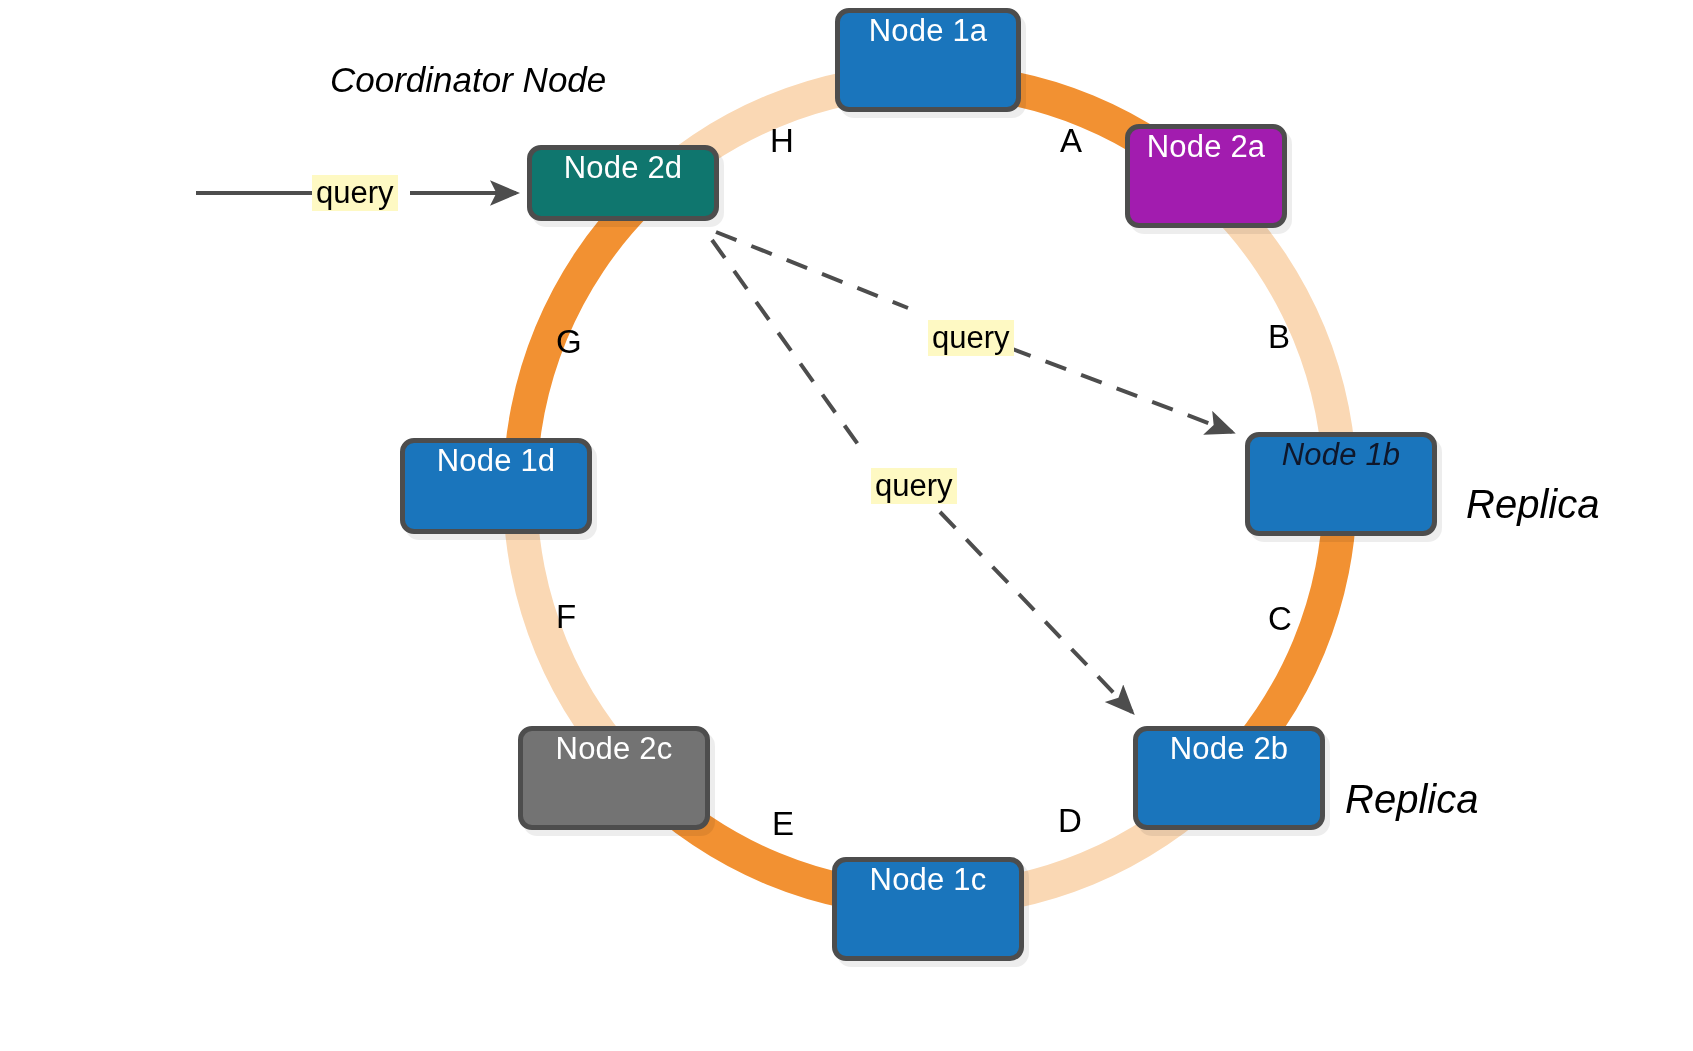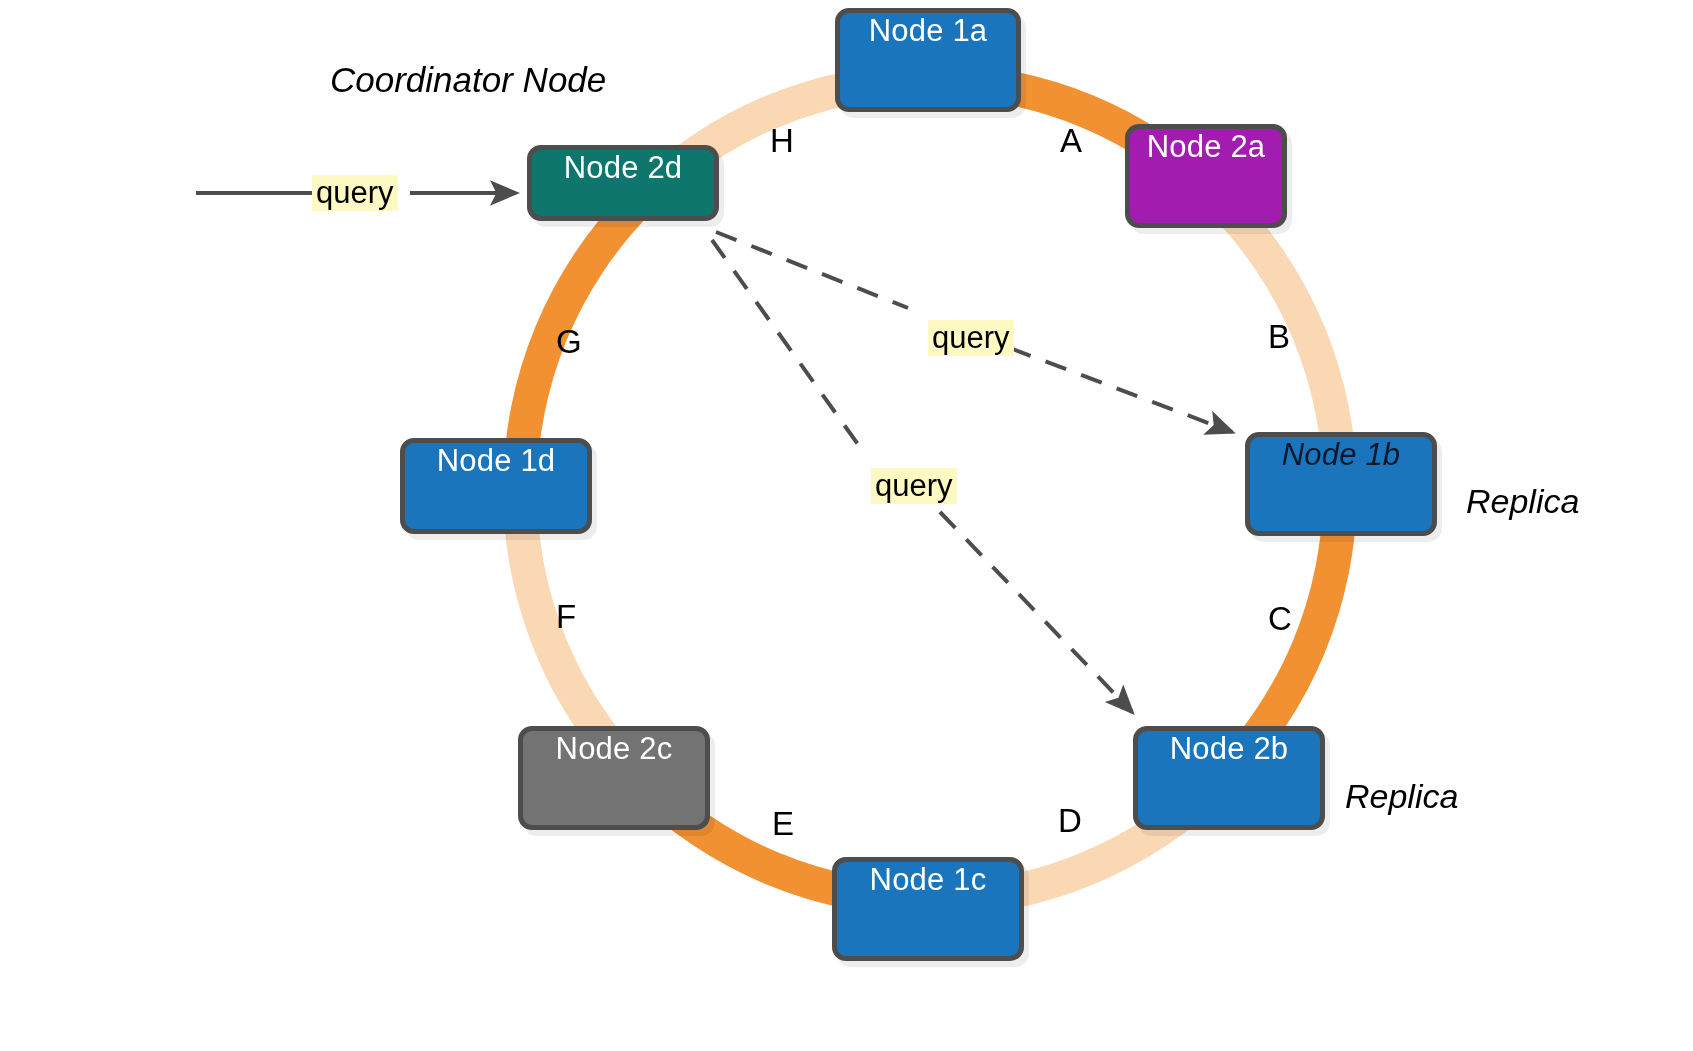--- a/index.html
+++ b/index.html
@@ -56,21 +56,21 @@
     font-size: 31px;
     color: #000000;
     background: #fef9c3;
     padding: 0 4px;
     white-space: nowrap;
   }
   .annot {
     position: absolute;
     font-family: "Liberation Sans", sans-serif;
     font-style: italic;
-    font-size: 34px;
+    font-size: 40px;
     color: #000000;
     white-space: nowrap;
   }
   .annot.big {
     font-size: 35px;
   }
 </style>
 </head>
 <body>
 

